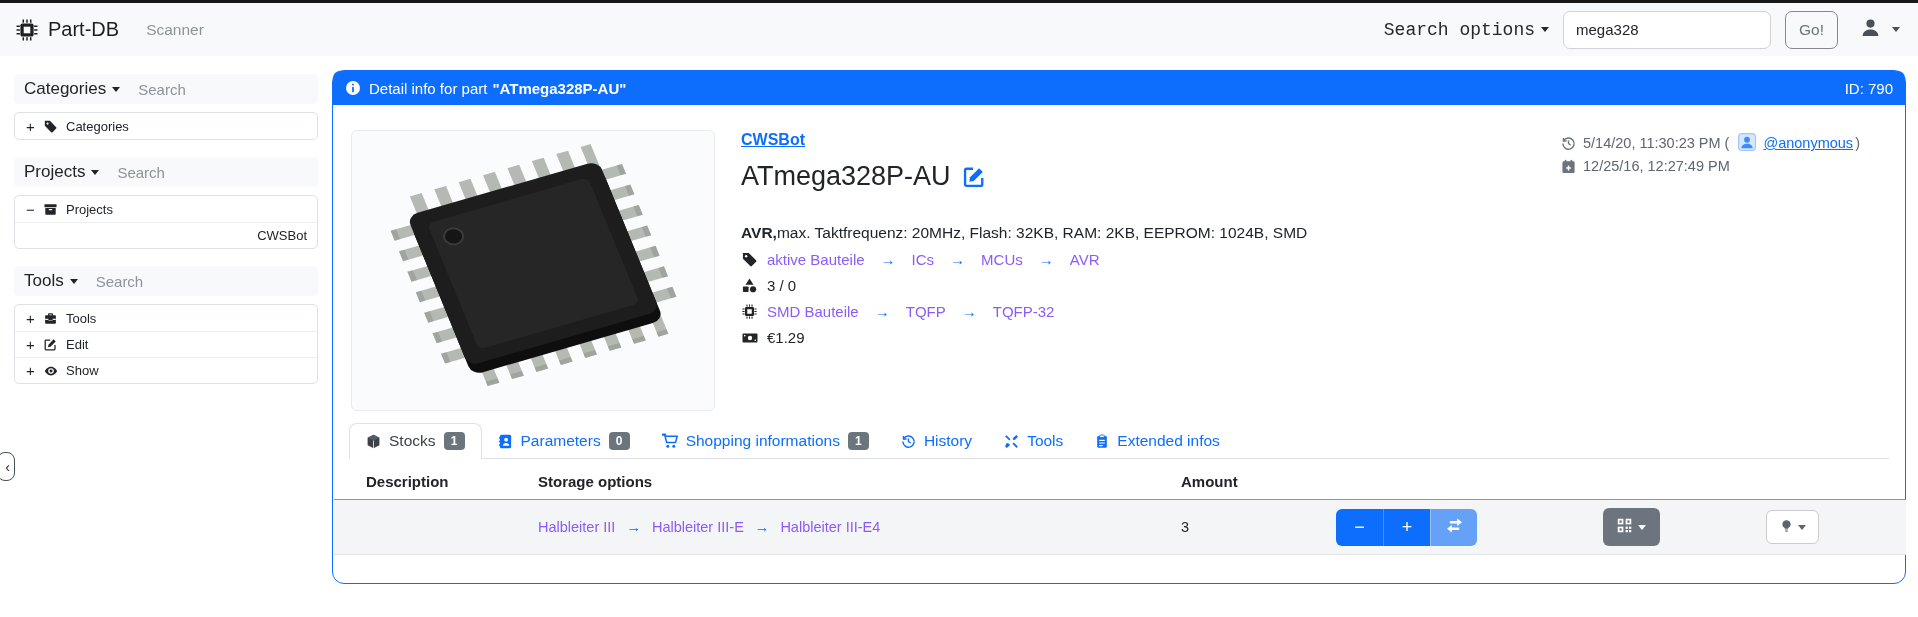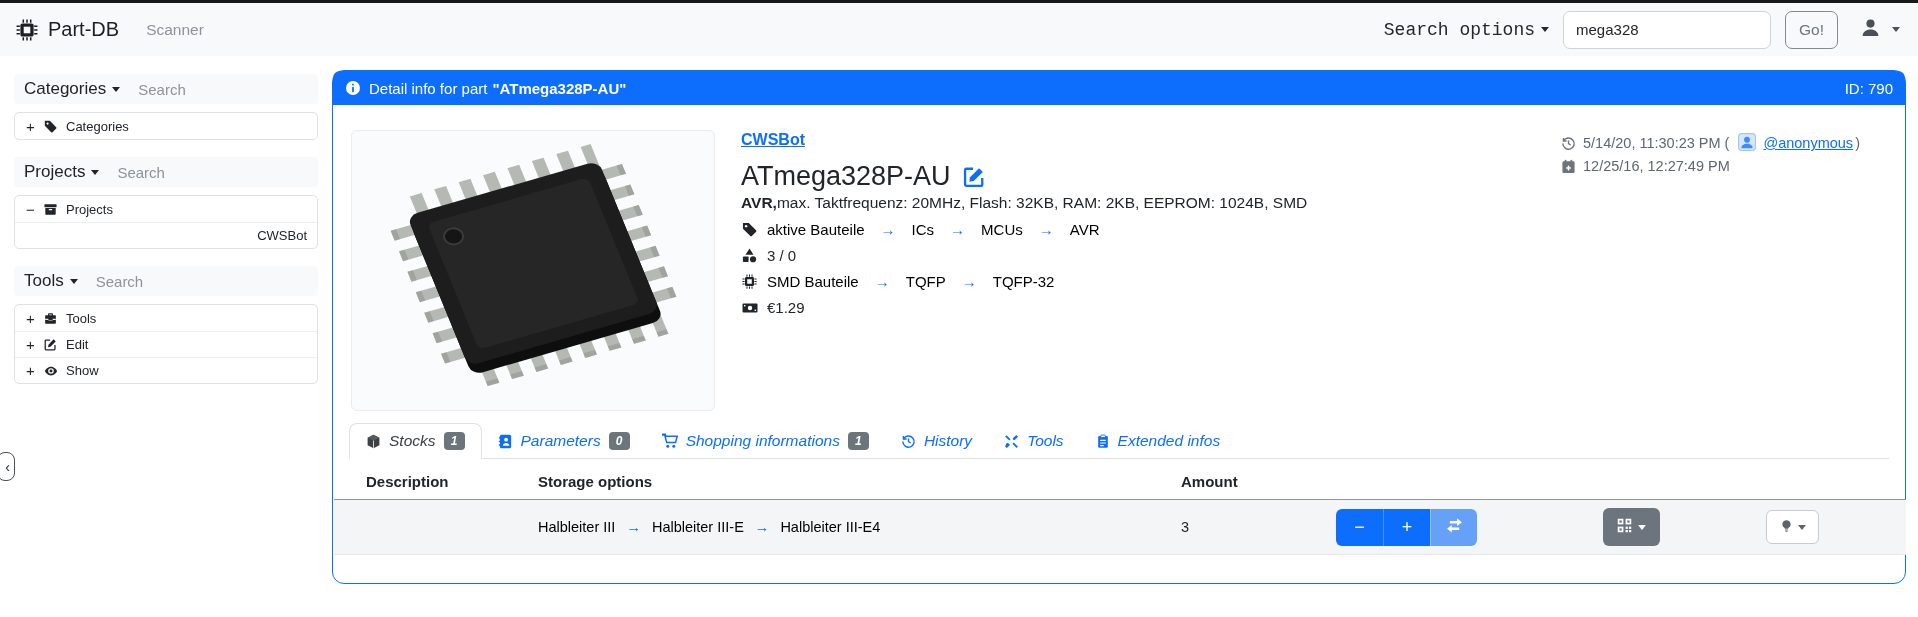--- a/index.html
+++ b/index.html
@@ -81,42 +81,42 @@
     position:absolute; left:18px; top:59px; width:364px; height:281px;
     border:1px solid #e9ebee; border-radius:6px; background:#fafbfc;
     display:flex; align-items:center; justify-content:center;
   }
 
   .details { position:absolute; left:408px; top:60px; }
   .mfr { font-size:16px; font-weight:bold; color:#0d6efd; text-decoration:underline; cursor:pointer; display:inline-block; }
   .pname-row { margin-top:12px; display:flex; align-items:center; gap:12px; }
   .pname { font-size:27px; font-weight:500; color:#212529; }
   .edit-btn { display:flex; color:#0d6efd; cursor:pointer; }
-  .pdesc { margin-top:2px; font-size:15.5px; color:#212529; }
+  .pdesc { margin-top:32px; font-size:15.5px; color:#212529; }
   .pdesc b { font-weight:bold; }
   .inforow { margin-top:9px; display:flex; align-items:center; gap:9px; font-size:15px; color:#212529; }
   .inforow .ricon { width:17px; display:flex; justify-content:center; color:#212529; }
-  .blink { color:#000000; text-decoration:none; cursor:pointer; }
+  .blink { color:#8b5cf6; text-decoration:none; cursor:pointer; }
   .crumb-arrow::before { content:"\2192"; }
   .crumb-arrow { color:#0d6efd; font-weight:bold; margin:0 7px; }
 
   .meta { position:absolute; left:1228px; top:62px; font-size:14.5px; color:#5d6673; }
   .meta-line { display:flex; align-items:flex-end; gap:7px; margin-bottom:7px; }
   .meta-line .micon { display:flex; color:#6c757d; }
   .meta-link { color:#0d6efd; text-decoration:underline; cursor:pointer; }
   .avatar { display:flex; margin-left:2px; }
 
   
   .tabs {
     position:absolute; left:16px; right:16px; top:349px; height:39px;
     display:flex; align-items:flex-end; border-bottom:1px solid #dee2e6;
   }
   .tab {
     display:flex; align-items:center; gap:8px; padding:8px 16px; font-size:15.5px;
-    color:#0d6efd; cursor:pointer; white-space:nowrap;font-style:italic;
+    color:#0d6efd; cursor:pointer; white-space:nowrap;
   }
   .tab .tbicon { display:flex; }
   .tab.active {
     color:#3c4146; background:#fff; border:1px solid #dee2e6; border-bottom:1px solid #fff;
     border-radius:8px 8px 0 0; margin-bottom:-1px;
   }
   .tab-badge {
     display:inline-block; min-width:21px; padding:3px 6px; background:#6c757d; color:#fff;
     border-radius:4px; font-size:12px; font-weight:bold; text-align:center; line-height:1;
   }

